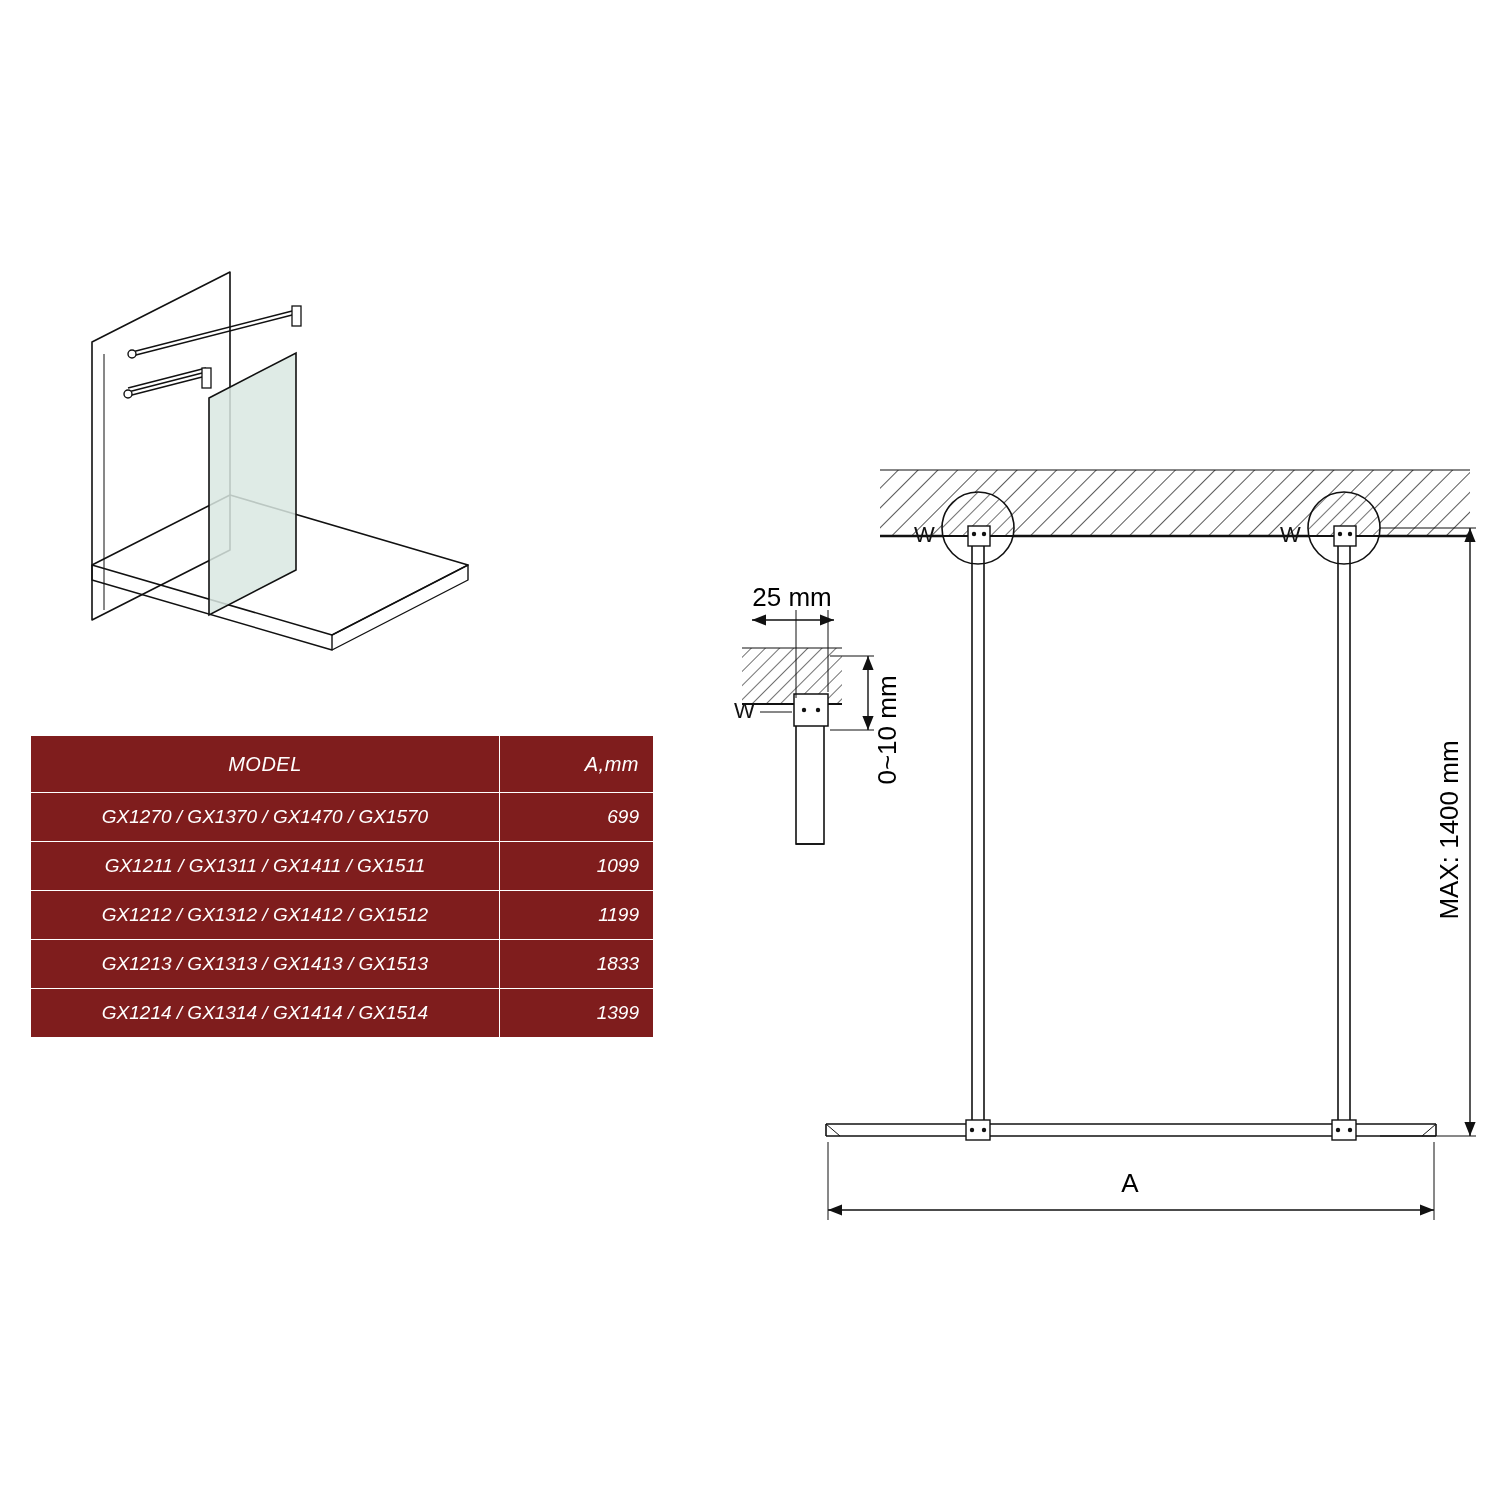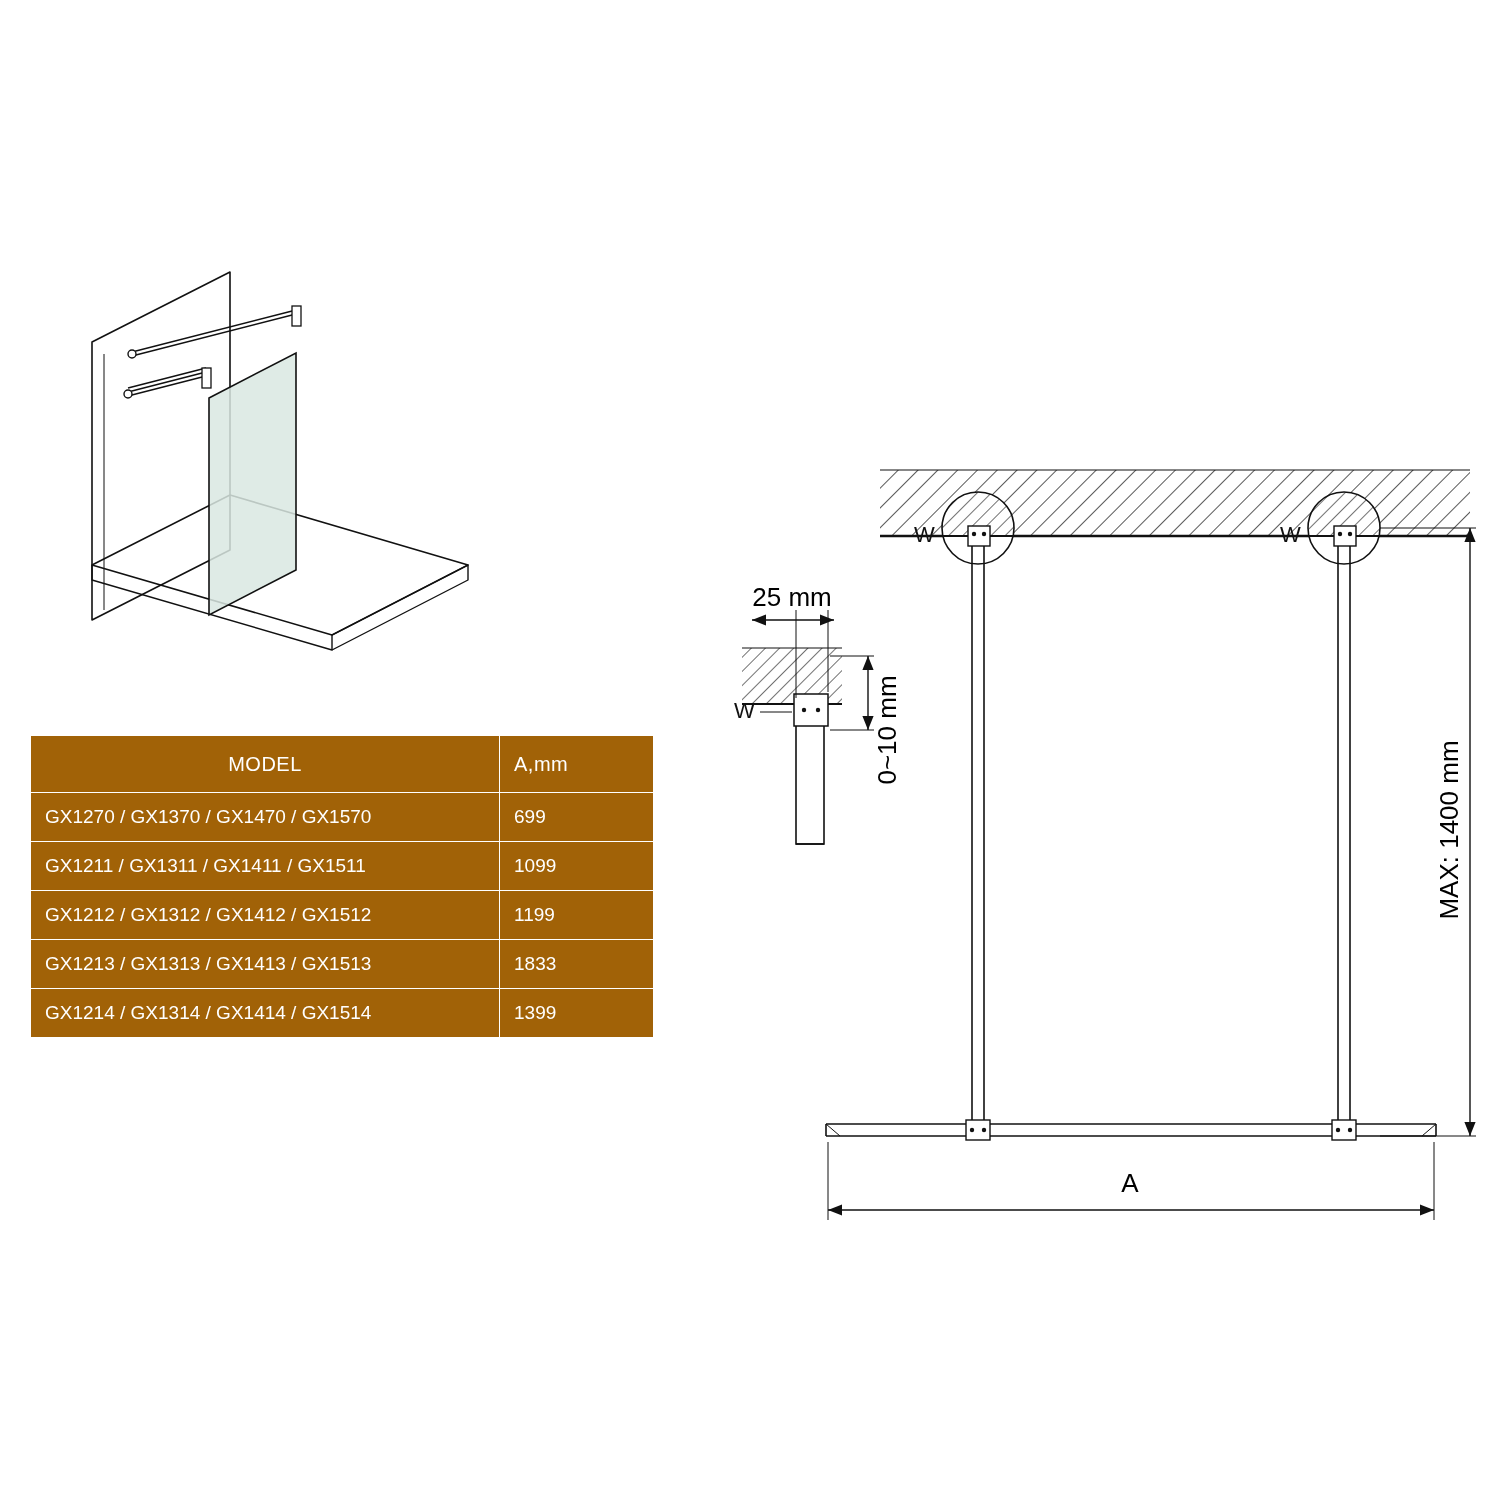--- a/index.html
+++ b/index.html
@@ -31,35 +31,36 @@
     height: 430px;
   }
 
   
   #model-table {
     position: absolute;
     left: 30px;
     top: 735px;
     width: 565px;
     border-collapse: collapse;
-    background: #a16207;
+    background: #7f1d1d;
     table-layout: fixed;
+    font-style: italic;
   }
   #model-table th, #model-table td {
     border: 1px solid #ffffff;
     color: #ffffff;
     font-size: 19px;
     font-weight: normal;
     height: 48px;
     padding: 0 14px;
-    text-align: left;
+    text-align: center;
     white-space: nowrap;
   }
   #model-table th.col-model, #model-table td.col-model { width: 440px; }
-  #model-table th.col-a, #model-table td.col-a { width: 125px; text-align: left; }
+  #model-table th.col-a, #model-table td.col-a { width: 125px; text-align: right; }
   #model-table thead th {
     text-align: center;
     font-size: 20px;
     letter-spacing: 0.5px;
     height: 56px;
   }
   #model-table thead th.col-model { text-align: center; }
 
   
   #tech-drawing {

